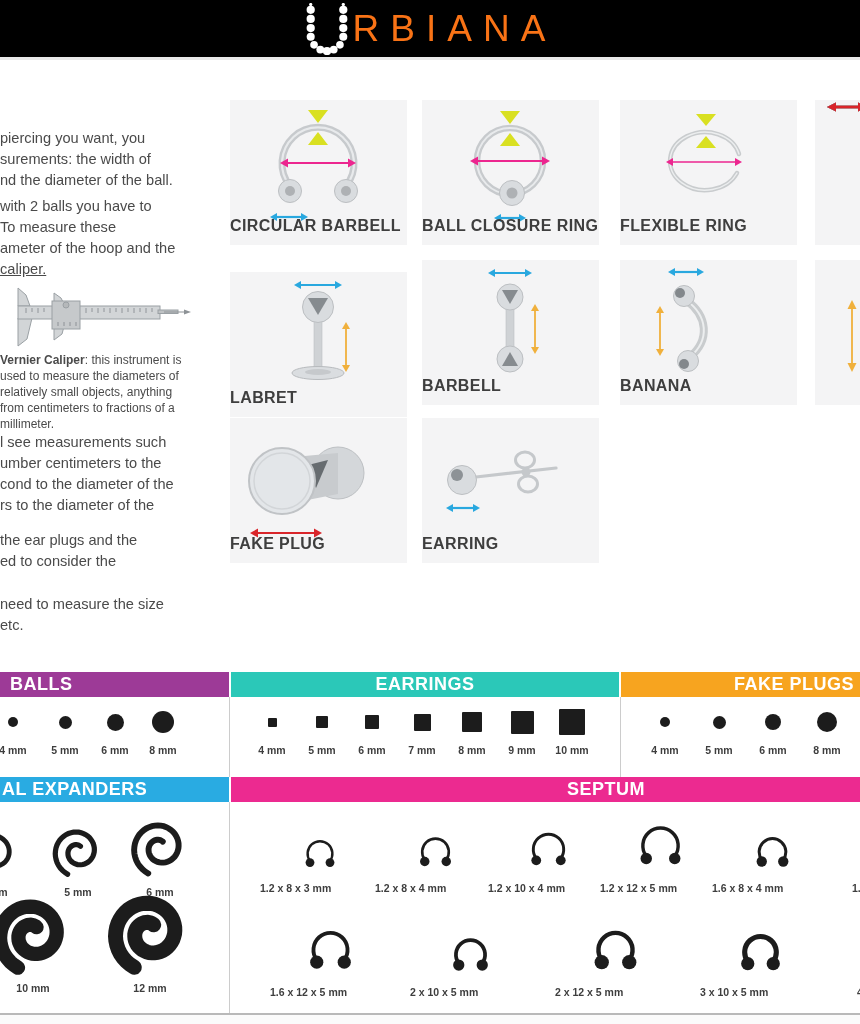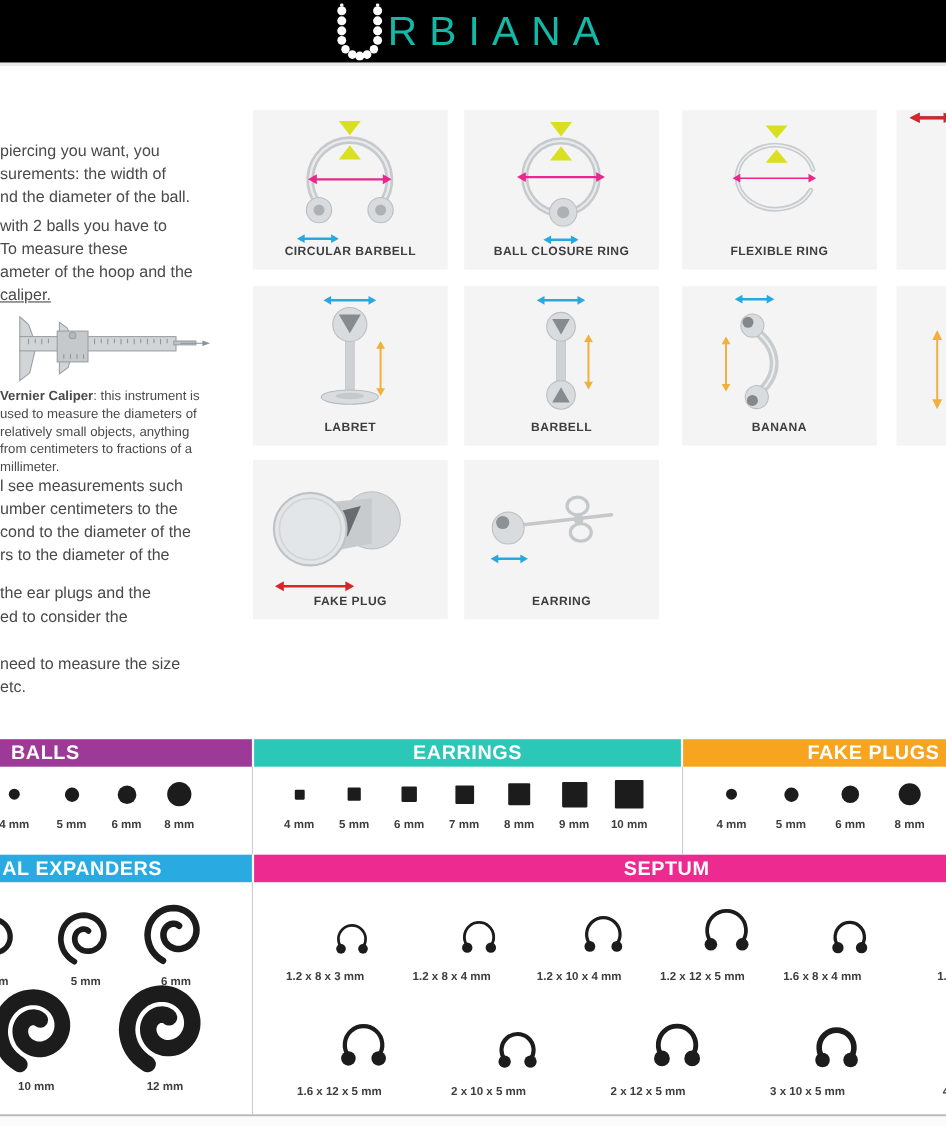--- a/index.html
+++ b/index.html
@@ -3,29 +3,29 @@
 <meta charset="utf-8">
 <style>
   html,body{margin:0;padding:0;background:#fff;}
   .page{position:relative;width:860px;height:1024px;overflow:hidden;background:#fff;
         font-family:"Liberation Sans",sans-serif;}
   
   .topbar{position:absolute;left:0;top:0;width:860px;height:57px;background:#000;
           display:flex;align-items:center;justify-content:center;}
   .topbar-rule{position:absolute;left:0;top:57px;width:860px;height:3px;background:#e9e9e9;}
   .logo{display:flex;align-items:center;gap:3px;}
-  .logo-text{color:#14b8a6;font-size:37px;font-weight:400;letter-spacing:11px;line-height:1;}
+  .logo-text{color:#f97316;font-size:37px;font-weight:400;letter-spacing:11px;line-height:1;}
   
   .para{position:absolute;left:0;width:232px;color:#4a4a4a;font-size:14.6px;line-height:21px;white-space:nowrap;}
   .vern{position:absolute;left:0;width:210px;color:#4a4a4a;font-size:12px;line-height:16px;white-space:nowrap;}
   .caliper-link{text-decoration:underline;cursor:pointer;}
   
   .tile{position:absolute;width:177px;height:145px;background:#f4f4f5;}
-  .tile .lbl{position:absolute;bottom:10px;left:0;right:0;text-align:center;
-             font-size:11px;font-weight:700;letter-spacing:.4px;color:#3e3e3e;}
+  .tile .lbl{position:absolute;bottom:10px;left:0;right:0;
+             font-size:16px;font-weight:700;letter-spacing:.4px;color:#3e3e3e;}
   .tile svg.art{position:absolute;left:0;top:0;}
   
   g.mag line{stroke:#ec268f;stroke-width:2;} g.mag polygon{fill:#ec268f;}
   g.mag.thin line{stroke-width:1.5;}
   g.cyn line{stroke:#29a8df;stroke-width:2.2;} g.cyn polygon{fill:#29a8df;}
   g.org line{stroke:#f0b03c;stroke-width:1.8;} g.org polygon{fill:#f0b03c;}
   g.red line{stroke:#d9252a;stroke-width:2.2;} g.red polygon{fill:#d9252a;}
   g.yel polygon{fill:#d9e021;}
   
   .band{position:absolute;height:25px;color:#fff;font-weight:700;font-size:18px;
@@ -272,21 +272,21 @@
         <polygon points="40,7 31,2.5 31,11.5" fill="#29a8df"></polygon>
       </svg>
 
       <svg class="legend-arrow" width="40" height="14" viewBox="0 0 40 14">
         <line x1="7" y1="7" x2="33" y2="7" stroke-width="2.6" stroke="#d9252a"></line>
         <polygon points="0,7 9,2.5 9,11.5" fill="#d9252a"></polygon>
         <polygon points="40,7 31,2.5 31,11.5" fill="#d9252a"></polygon>
       </svg>
     </div>
 
-  <div class="tile" style="left:230px;top:260px">
+  <div class="tile" style="left:230px;top:272px">
     <svg class="art" width="177" height="145" viewBox="0 0 177 145">
       <rect x="84" y="49" width="8" height="52" fill="#cfd2d5" stroke="#bcbfc2" stroke-width="0.6"></rect>
       <ellipse cx="88" cy="101" rx="26" ry="6.5" fill="#dadde0" stroke="#b8bbbe"></ellipse>
       <ellipse cx="88" cy="100" rx="13" ry="3" fill="#c6c9cc"></ellipse>
       <circle cx="88" cy="35" r="15.5" fill="#d9dcdf" stroke="#bcbfc2"></circle>
       <polygon points="78,26 98,26 88,43" fill="#868b8f"></polygon>
       <g class="cyn">
           <line x1="69" y1="13" x2="107" y2="13"></line>
           <polygon points="64,13 71,9 71,17"></polygon>
           <polygon points="112,13 105,9 105,17"></polygon>

